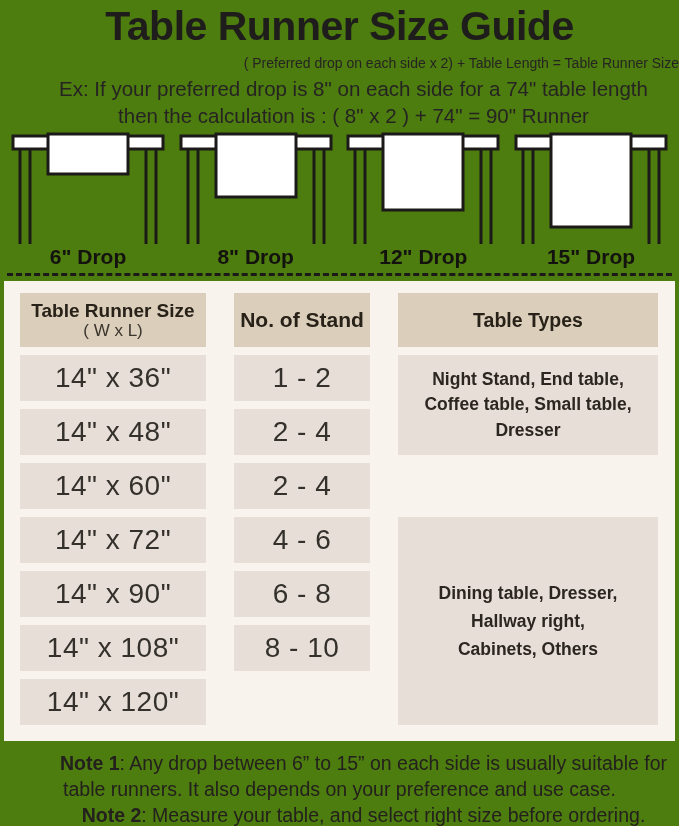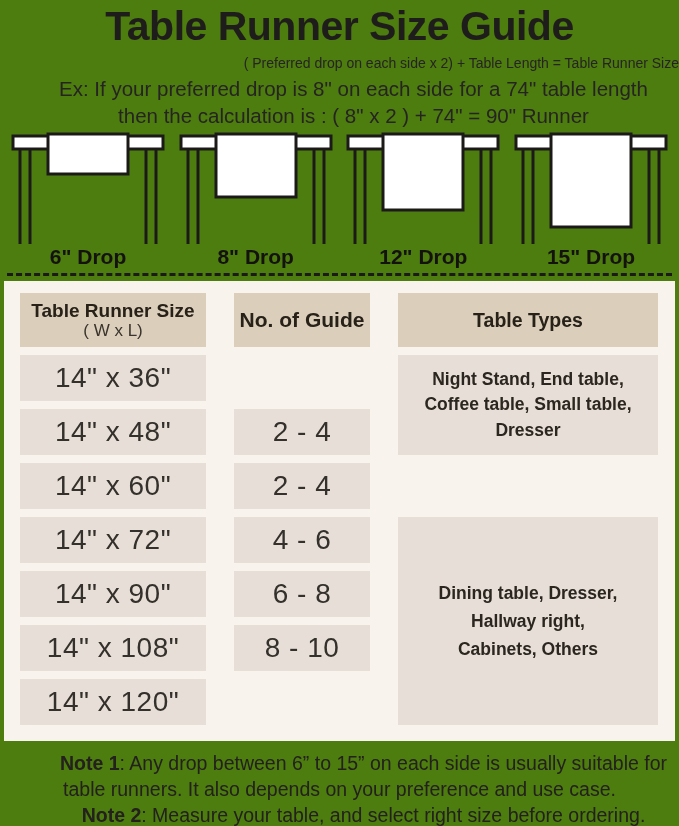--- a/index.html
+++ b/index.html
@@ -127,28 +127,31 @@
 
   <div class="dashed-divider"></div>
 
   <div class="size-table">
 
     <div class="cell header c1 r1">
       <div class="hline1">Table Runner Size</div>
       <div class="hline2">( W x L)</div>
     </div>
     <div class="cell header c2 r1">
-      <div class="header-seats">No. of Guide</div>
+      <div class="header-seats">No. of Stand</div>
     </div>
     <div class="cell header c3 r1">
       <div class="header-types">Table Types</div>
     </div>
 
     <div class="cell c1 r2">
         <div class="val">14" x 36"</div>
+      </div>
+    <div class="cell c2 r2">
+        <div class="val">1 - 2</div>
       </div>
     <div class="cell c3 type-a">
         <div class="types-text">Night Stand, End table, Coffee table, Small table, Dresser</div>
       </div>
 
     <div class="cell c1 r3">
         <div class="val">14" x 48"</div>
       </div>
     <div class="cell c2 r3">
         <div class="val">2 - 4</div>

